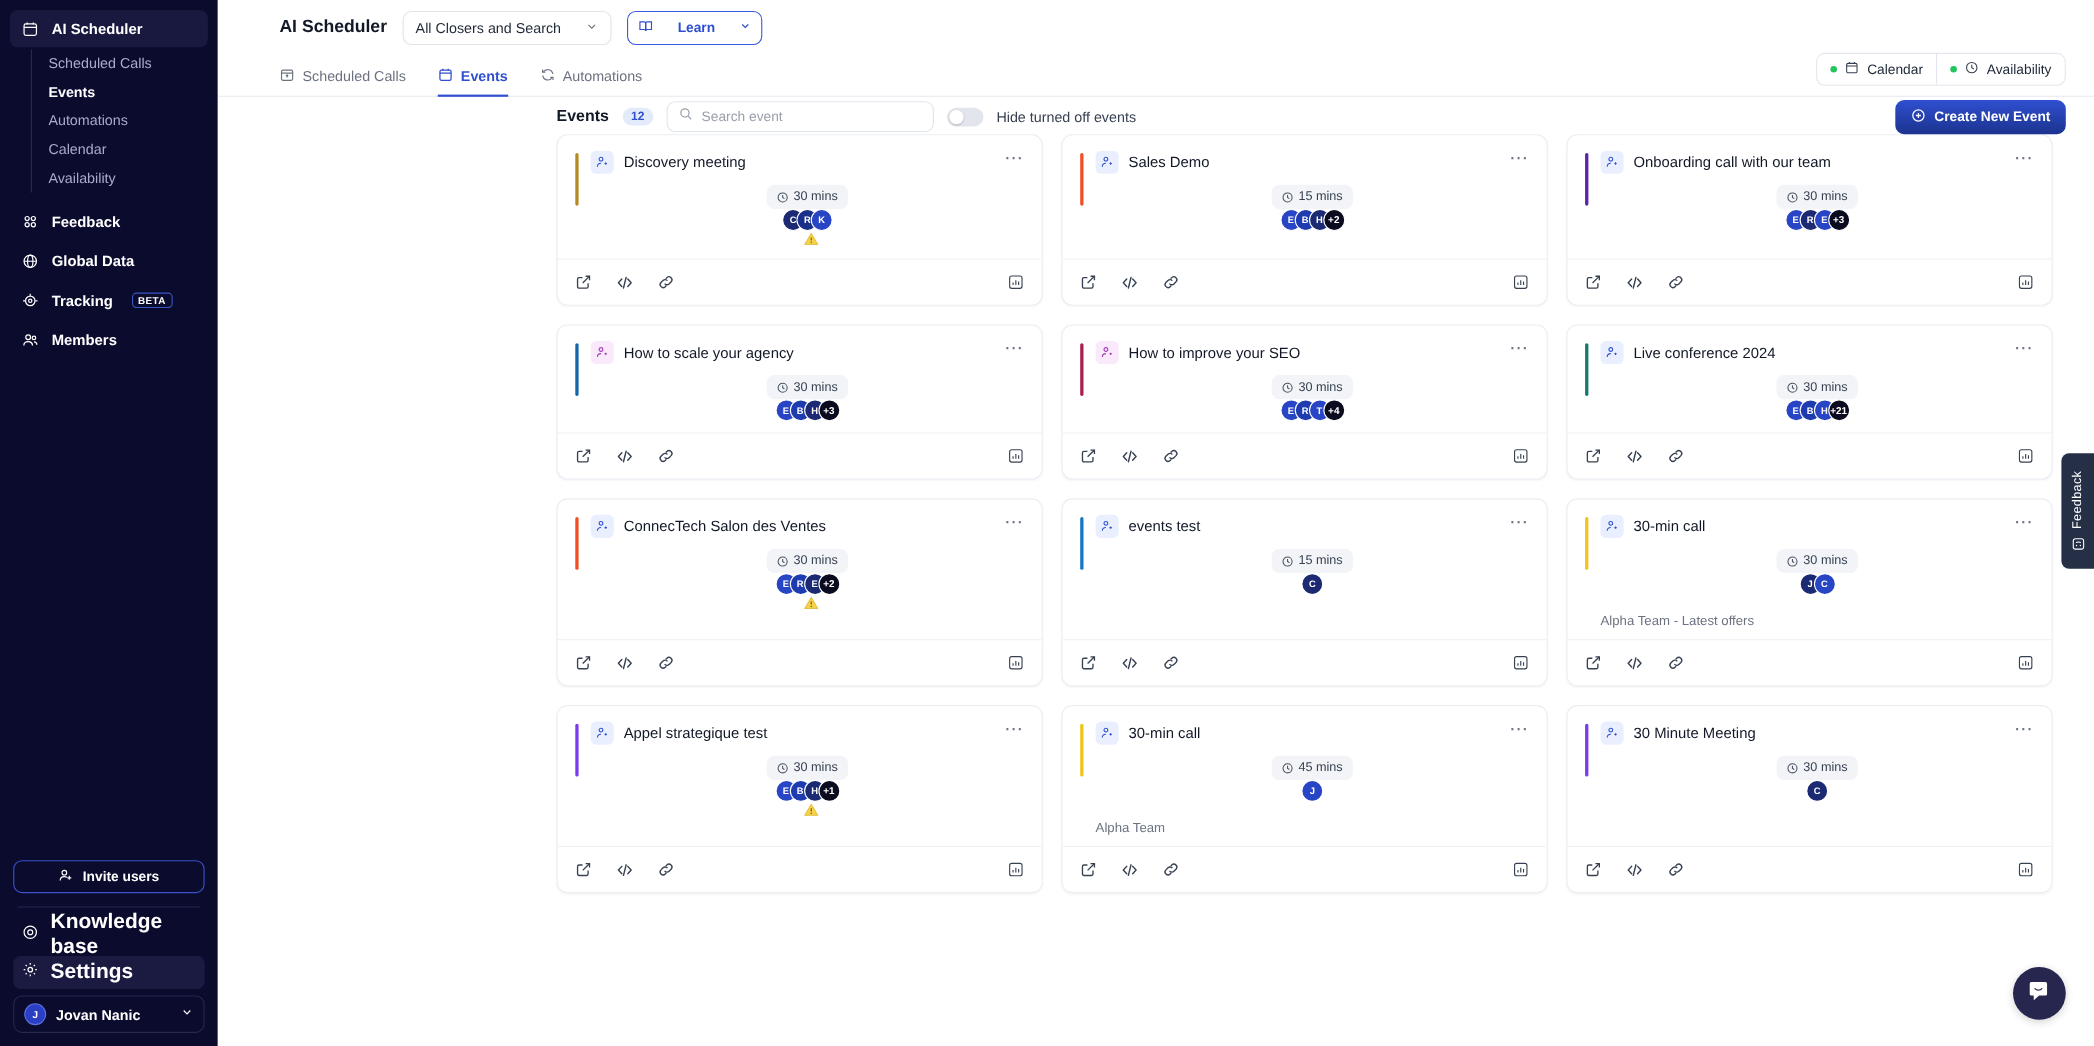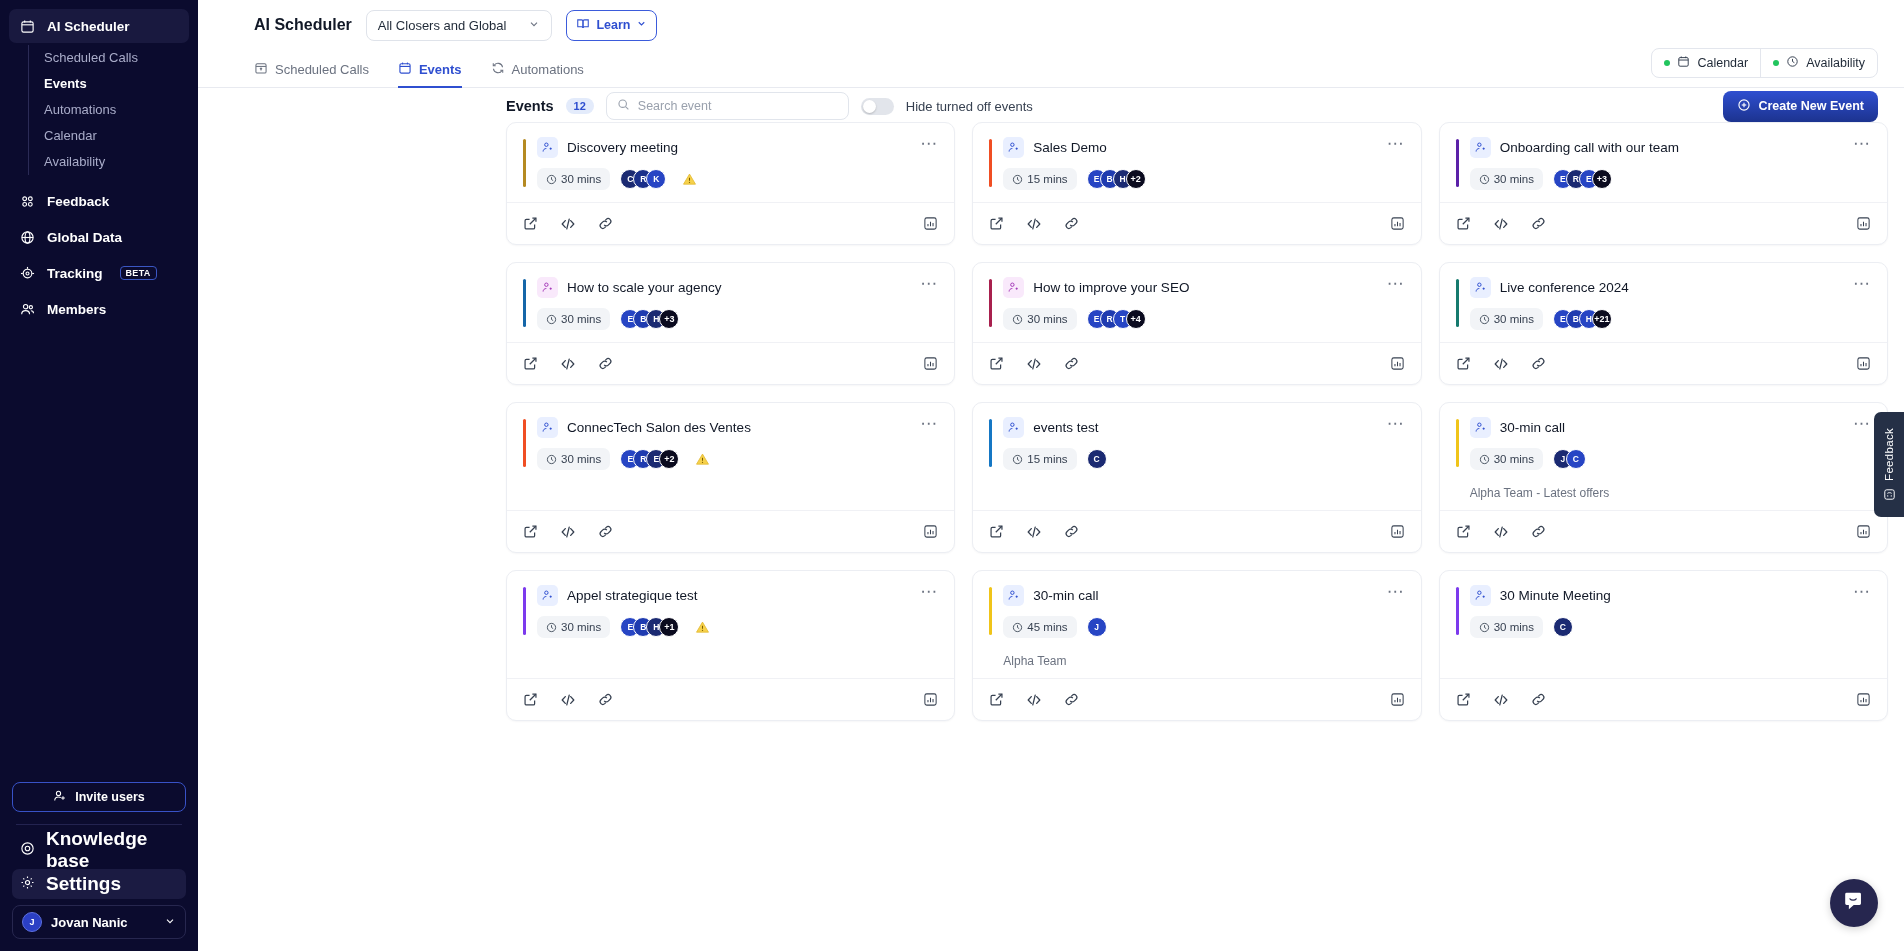--- a/index.html
+++ b/index.html
@@ -86,21 +86,21 @@
     height: 50px; padding: 0 26px 0 56px;
   }
   .page-title { font-size: 16px; font-weight: bold; color: #111827; }
   .select-box {
     border: 1px solid #dfe3ea; border-radius: 8px; height: 31px;
     display: flex; align-items: center; gap: 22px; padding: 0 11px;
     font-size: 13px; color: #1f2937; cursor: pointer; background:#fff;
   }
   .learn-box {
     border: 1.5px solid #3b5bdb; border-radius: 8px; height: 31px;
-    display: flex; align-items: center; gap: 6px; padding: 0 9px;
+    display: flex; align-items: center; gap: 22px; padding: 0 9px;
     font-size: 12.5px; font-weight: bold; color: #2f4fd0; cursor: pointer; background:#fff;
   }
   .topbar-row2 {
     display: flex; align-items: flex-end; gap: 0; height: 38px;
     padding: 0 26px 0 56px; border-bottom: 1px solid #e8eaf0;
     position: relative;
   }
   .tab {
     display: flex; align-items: center; gap: 7px;
     font-size: 13px; color: #6b7280; cursor: pointer;
@@ -157,21 +157,21 @@
     background: linear-gradient(180deg,#2f4fd0,#1c338f);
     color: #fff; font-size: 12.5px; font-weight: bold;
     border-radius: 8px; height: 31px; padding: 0 14px;
     display: flex; align-items: center; gap: 7px; cursor: pointer;
     border: none; font-family: "Liberation Sans", sans-serif;
   }
 
   
   .grid {
     display: grid; grid-template-columns: repeat(3, 1fr);
-    gap: 17px; padding: 0 16px 0 308px;
+    gap: 17px; padding: 0 38px 0 308px;
   }
   .card {
     background: #fff; border: 1px solid #eceef3; border-radius: 10px;
     box-shadow: 0 1px 2px rgba(16,24,40,.04);
     display: flex; flex-direction: column; min-height: 123px;
     overflow: hidden;
   }
   .card-body { padding: 14px 16px 10px 16px; flex: 1 1 auto; position: relative; }
   .card-inner { padding-left: 14px; position: relative; }
   .accent {
@@ -181,21 +181,21 @@
   .ev-ico {
     width: 21px; height: 21px; border-radius: 5px; background: #e9efff;
     display: flex; align-items: center; justify-content: center; flex: 0 0 21px;
   }
   .ev-ico.pink { background: #f9e9fb; }
   .ev-title { font-size: 13.5px; color: #111827; }
   .kebab {
     position: absolute; right: 0; top: 0; color: #6b7280; font-size: 17px;
     letter-spacing: 1px; cursor: pointer; line-height: 14px;
   }
-  .card-meta { display: flex; align-items: center; gap: 10px; margin-top: 10px; }
+  .card-meta { display: flex; align-items: center; margin-top: 10px; flex-direction: column; }
   .dur-pill {
     background: #f2f4f7; border-radius: 7px; height: 22px;
     display: flex; align-items: center; gap: 4px; padding: 0 9px;
     font-size: 11.5px; color: #374151;
   }
   .avatars { display: flex; align-items: center; }
   .av {
     width: 20px; height: 20px; border-radius: 50%;
     display: flex; align-items: center; justify-content: center;
     font-size: 8.5px; font-weight: bold; color: #fff;
@@ -355,21 +355,21 @@
       </div>
     </div>
   </aside>
 
   <main class="main">
 
     <div class="topbar">
       <div class="topbar-row1">
         <div class="page-title">AI Scheduler</div>
         <div class="select-box">
-          <span>All Closers and Global</span>
+          <span>All Closers and Search</span>
           <span>
             <svg width="12" height="12" viewBox="0 0 16 16" fill="none" stroke="#6b7280" stroke-width="1.4">
                 <path d="M4 6.2 L8 10.2 L12 6.2"></path>
               </svg>
           </span>
         </div>
         <div class="learn-box">
           <span>
             <svg width="14" height="14" viewBox="0 0 16 16" fill="none" stroke="#2f4fd0" stroke-width="1.2">
                 <path d="M2 3.3h4.3c.9 0 1.7.7 1.7 1.6v7.8c0-.8-.8-1.5-1.7-1.5H2z"></path>

